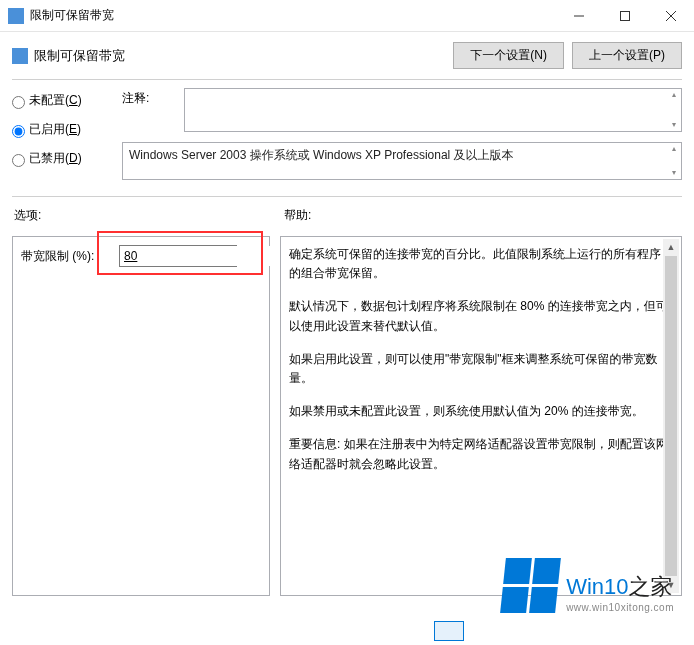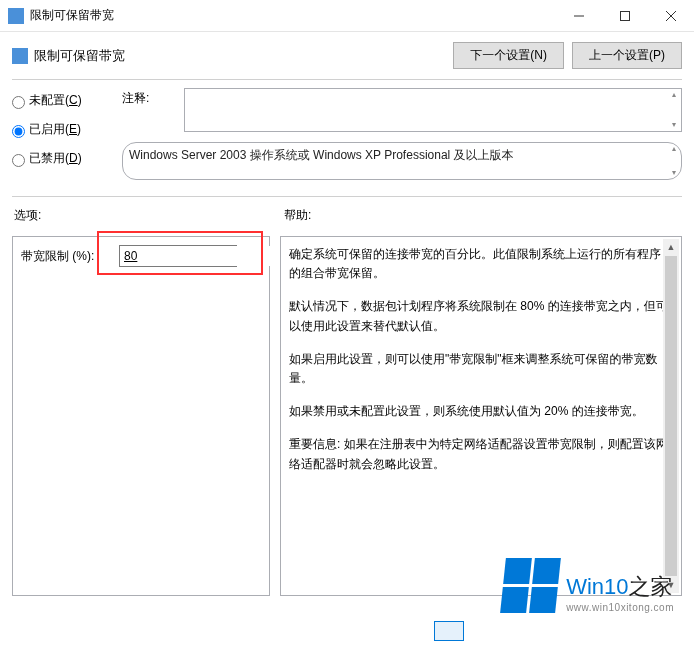--- a/index.html
+++ b/index.html
@@ -78,21 +78,20 @@
       border: 1px solid #abadb3;
       background: #fff;
       position: relative;
     }
     .comment-box { height: 44px; }
     .platform-box {
       height: 38px;
       padding: 4px 6px;
       font-size: 12px;
       color: #222;
-      border-radius: 14px;
     }
     .tiny-scroll {
       position: absolute; right: 2px; top: 2px; bottom: 2px;
       width: 10px;
       display: flex; flex-direction: column; justify-content: space-between;
       color: #888; font-size: 8px; line-height: 8px; text-align: center;
     }
 
     .divider2 { border-top: 1px solid #d0d0d0; margin: 6px 12px 6px 12px; }
 

